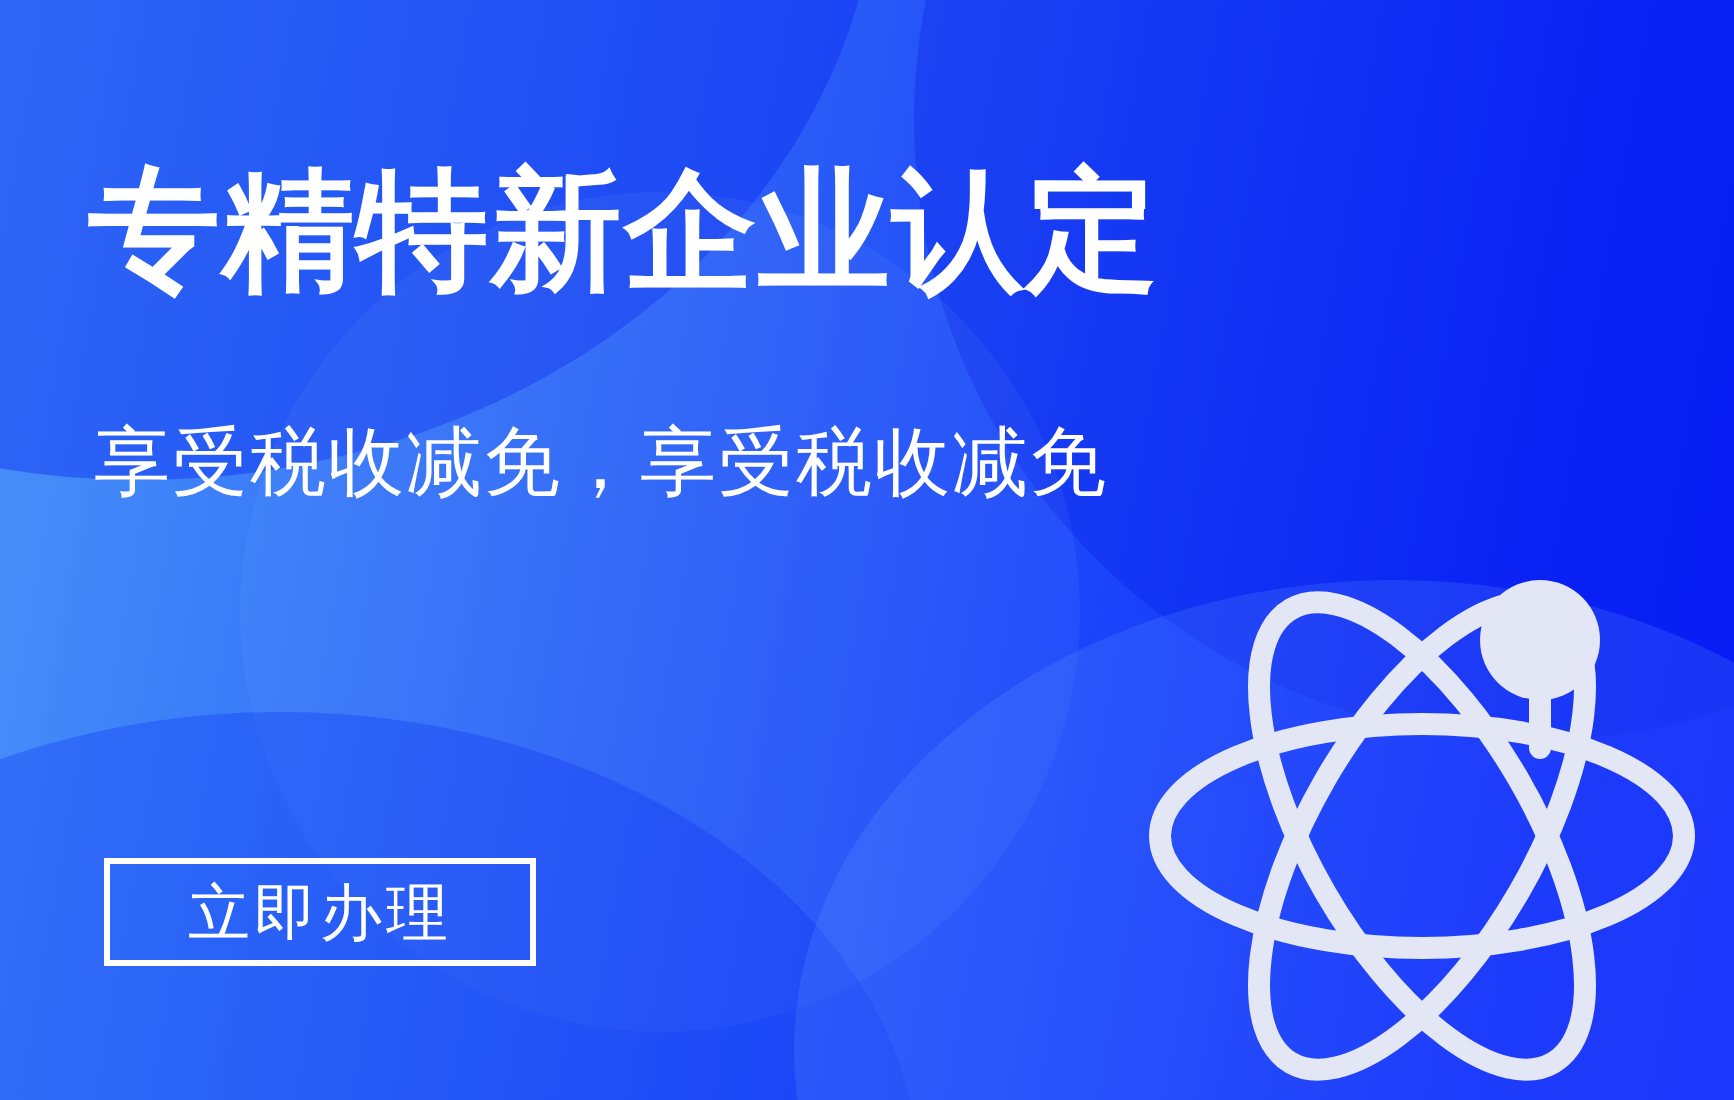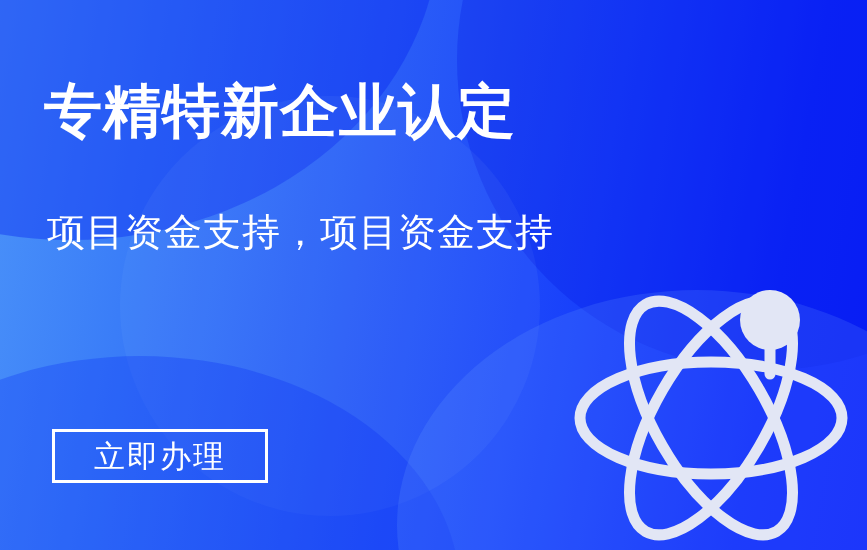--- a/index.html
+++ b/index.html
@@ -74,21 +74,21 @@
     left: 0;
     top: 0;
     width: 560px;
     z-index: 4;
   }
   .title {
     position: absolute;
     left: 44px;
     top: 82px;
     margin: 0;
-    font-size: 58px;
+    font-size: 66px;
     line-height: 1;
     font-weight: bold;
     color: #ffffff;
     letter-spacing: 1px;
     white-space: nowrap;
   }
   .subtitle {
     position: absolute;
     left: 47px;
     top: 211px;
@@ -149,17 +149,17 @@
       <ellipse cx="143" cy="140" rx="131" ry="56"></ellipse>
       <ellipse cx="143" cy="140" rx="131" ry="56" transform="rotate(60 143 140)"></ellipse>
       <ellipse cx="143" cy="140" rx="131" ry="56" transform="rotate(120 143 140)"></ellipse>
     </g>
     <line x1="202" y1="62" x2="202" y2="96" stroke="#e2e6f5" stroke-width="11" stroke-linecap="round"></line>
     <circle cx="202" cy="42" r="30" fill="#e2e6f5"></circle>
   </svg>
 
   <div class="content">
     <h1 class="title">专精特新企业认定</h1>
-    <p class="subtitle">项目资金支持，项目资金支持</p>
+    <p class="subtitle">享受税收减免，享受税收减免</p>
     <button class="cta-button">立即办理</button>
   </div>
 
 </div>
 
 </body></html>

